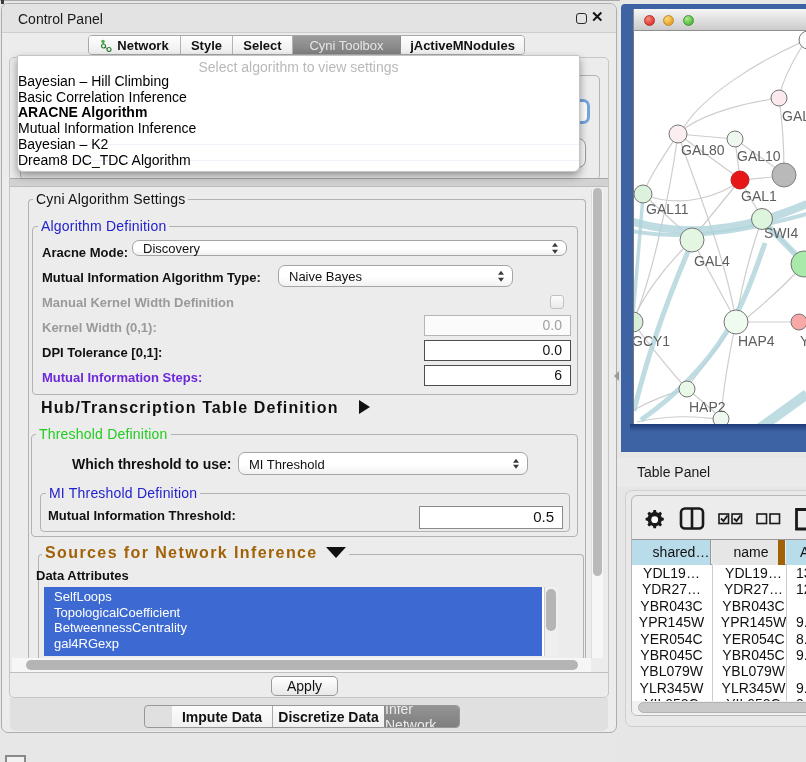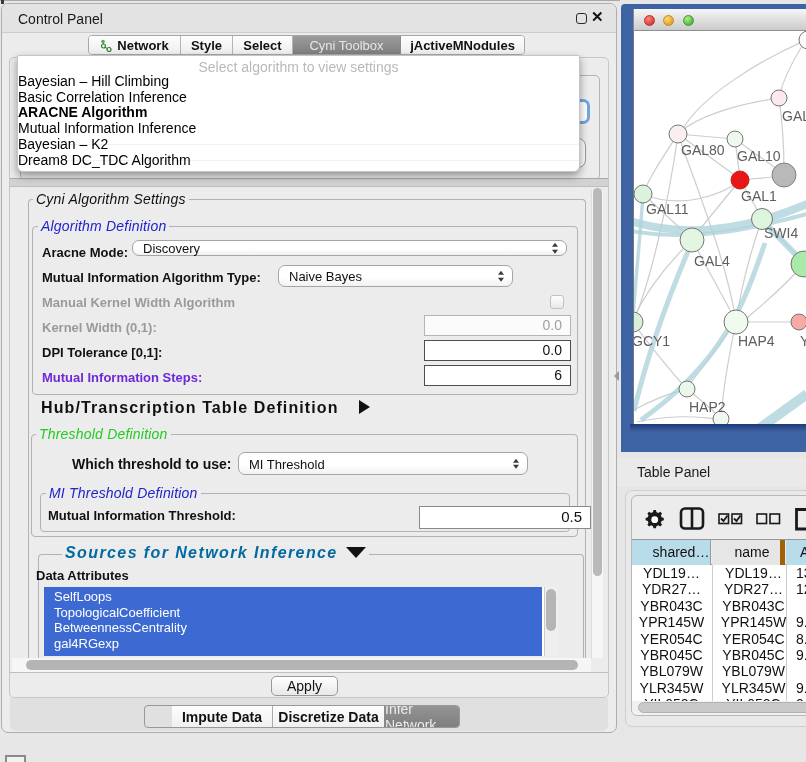--- a/index.html
+++ b/index.html
@@ -7,21 +7,21 @@
 body { font-family:"Liberation Sans", sans-serif; background:#e7e7e7; position:relative; }
 .abs { position:absolute; }
 .b { font-weight:bold; }
 .gray { color:#9a9a9a; }
 .field { position:absolute; background:#fff; text-align:right; font-size:14px; color:#111; }
 .combo { position:absolute; background:linear-gradient(#ffffff 55%,#f1f1f1); border:1px solid #a5a5a5; border-radius:7px; font-size:13px; color:#111; }
 .combo .txt { position:absolute; left:10px; top:50%; transform:translateY(-50%); }
 .updn { position:absolute; right:7px; top:50%; transform:translateY(-50%); width:7px; }
 .updn:before { content:""; display:block; width:0; height:0; border-left:3px solid transparent; border-right:3px solid transparent; border-bottom:4px solid #3a3a3a; margin-bottom:2.5px; }
 .updn:after { content:""; display:block; width:0; height:0; border-left:3px solid transparent; border-right:3px solid transparent; border-top:4px solid #3a3a3a; }
-.gtitle { position:absolute; font-size:14px; background:#ececec; padding:0 3px; line-height:15px; letter-spacing:0.2px;font-style:italic; }
+.gtitle { position:absolute; font-size:14px; background:#ececec; padding:0 3px; line-height:15px; letter-spacing:0.2px; }
 </style>
 </head>
 <body>
 
 <div class="abs" style="left:0;top:0;width:620px;height:1px;background:#a8a8a8;"></div>
 
 <div class="abs" id="cpanel" style="left:1px;top:3px;width:616px;height:730px;background:#ececec;border:1px solid #adadad;border-radius:7px;"></div>
 <div class="abs" style="left:2px;top:4px;width:614px;height:29px;background:#e3e3e3;border-bottom:1px solid #cdcdcd;border-radius:6px 6px 0 0;"></div>
 <div class="abs" style="left:18px;top:11px;font-size:14px;color:#1a1a1a;">Control Panel</div>
 <div class="abs" style="left:576px;top:13px;width:11px;height:11px;border:1.6px solid #2a2a2a;border-radius:3px;"></div>
@@ -63,21 +63,21 @@
 <div class="abs b" style="left:42px;top:245px;font-size:13px;color:#111;">Aracne Mode:</div>
 <div class="combo" style="left:132px;top:240px;width:435px;height:16px;">
     <span class="txt">Discovery</span>
     <span class="updn"></span>
   </div>
 <div class="abs b" style="left:42px;top:270px;font-size:13px;color:#111;">Mutual Information Algorithm Type:</div>
 <div class="combo" style="left:278px;top:265px;width:235px;height:22px;">
     <span class="txt">Naive Bayes</span>
     <span class="updn"></span>
   </div>
-<div class="abs b gray" style="left:42px;top:295px;font-size:13px;">Manual Kernel Width Algorithm</div>
+<div class="abs b gray" style="left:42px;top:295px;font-size:13px;">Manual Kernel Width Definition</div>
 <div class="abs" style="left:550px;top:295px;width:14px;height:14px;border:1px solid #c2c2c2;border-radius:3px;background:linear-gradient(#fdfdfd,#e9e9e9);"></div>
 <div class="abs b gray" style="left:42px;top:320px;font-size:13px;">Kernel Width (0,1):</div>
 <div class="field" style="left:424px;top:315px;width:147px;height:21px;border:1px solid #b5b5b5;background:#fbfbfb;color:#a0a0a0;line-height:19px;padding-right:8px;">0.0</div>
 <div class="abs b" style="left:42px;top:345px;font-size:13px;color:#111;">DPI Tolerance [0,1]:</div>
 <div class="field" style="left:424px;top:340px;width:147px;height:21px;border:1.5px solid #4e4e4e;line-height:18px;padding-right:8px;">0.0</div>
 <div class="abs b" style="left:42px;top:370px;font-size:13px;color:#6d28d9;">Mutual Information Steps:</div>
 <div class="field" style="left:424px;top:365px;width:147px;height:21px;border:1.5px solid #4e4e4e;line-height:18px;padding-right:8px;">6</div>
 
 <div class="abs b" style="left:41px;top:399px;font-size:16px;letter-spacing:1.1px;color:#111;">Hub/Transcription Table Definition</div>
 <div class="abs" style="left:359px;top:400px;width:0;height:0;border-top:7px solid transparent;border-bottom:7px solid transparent;border-left:11px solid #111;"></div>
@@ -85,24 +85,24 @@
 <div class="abs" style="left:31px;top:434px;width:547px;height:103px;border:1px solid #b2b2b2;border-radius:4px;"></div>
 <div class="gtitle" style="left:36px;top:427px;color:#22cc22;">Threshold Definition</div>
 <div class="abs b" style="left:72px;top:456px;font-size:14px;color:#111;">Which threshold to use:</div>
 <div class="combo" style="left:238px;top:452px;width:290px;height:23px;">
     <span class="txt">MI Threshold</span>
     <span class="updn"></span>
   </div>
 <div class="abs" style="left:40px;top:493px;width:530px;height:39px;border:1px solid #b2b2b2;border-radius:4px;"></div>
 <div class="gtitle" style="left:46px;top:486px;color:#2222cc;">MI Threshold Definition</div>
 <div class="abs b" style="left:48px;top:508px;font-size:13px;color:#111;">Mutual Information Threshold:</div>
-<div class="field" style="left:419px;top:506px;width:172px;height:23px;border:1.5px solid #8a8a8a;line-height:20px;padding-right:8px;font-size:15px;">0.5</div>
+<div class="field" style="left:419px;top:506px;width:144px;height:23px;border:1.5px solid #8a8a8a;line-height:20px;padding-right:8px;font-size:15px;">0.5</div>
 
 <div class="abs" style="left:38px;top:554px;width:546px;height:104px;border:1px solid #b2b2b2;border-bottom:none;border-radius:4px 4px 0 0;"></div>
-<div class="gtitle" style="left:42px;top:545px;color:#0369a1;font-size:16px;font-weight:bold;letter-spacing:1.4px;margin-left:20px;">Sources for Network Inference <span style="display:inline-block;width:0;height:0;border-left:10px solid transparent;border-right:10px solid transparent;border-top:11px solid #111;vertical-align:middle;margin-left:2px;margin-top:-3px;"></span></div>
+<div class="gtitle" style="left:42px;top:545px;color:#a16207;font-size:16px;font-weight:bold;letter-spacing:1.4px;">Sources for Network Inference <span style="display:inline-block;width:0;height:0;border-left:10px solid transparent;border-right:10px solid transparent;border-top:11px solid #111;vertical-align:middle;margin-left:2px;margin-top:-3px;"></span></div>
 <div class="abs b" style="left:36px;top:568px;font-size:13px;color:#111;">Data Attributes</div>
 <div class="abs" style="left:44px;top:587px;width:514px;height:69px;background:#fff;"></div>
 <div class="abs" style="left:44px;top:587px;width:498px;height:69px;background:#3c6ad2;color:#fff;font-size:13px;line-height:15.5px;padding:2px 0 0 10px;">SelfLoops<br>TopologicalCoefficient<br>BetweennessCentrality<br>gal4RGexp</div>
 <div class="abs" style="left:544px;top:587px;width:14px;height:69px;background:#efefef;border-left:1px solid #cccccc;"></div>
 <div class="abs" style="left:546px;top:589px;width:10px;height:42px;background:#b5b5b5;border-radius:5px;"></div>
 
 <div class="abs" style="left:10px;top:672px;width:598px;height:1px;background:#bfbfbf;"></div>
 <div class="abs" style="left:271px;top:676px;width:67px;height:20px;border:1px solid #9a9a9a;border-radius:5px;background:linear-gradient(#ffffff,#e8e8e8);text-align:center;line-height:18px;font-size:14px;color:#111;">Apply</div>
 
 <div class="abs" style="left:10px;top:698px;width:598px;height:33px;background:#e0e0e0;border-radius:0 0 6px 6px;"></div>
@@ -226,21 +226,21 @@
    <path d="M 102,22.5 l 2.5,2.5 4,-5.5" stroke-width="1.8"></path>
    <rect x="125" y="18" width="9.5" height="9.5"></rect>
    <rect x="138" y="18" width="9.5" height="9.5"></rect>
   </g>
   <path d="M 164.5,13.5 h 13 l 6,6 v 13.5 h -19 z" fill="none" stroke="#1a1a1a" stroke-width="2.8"></path>
  </svg>
 
  <div style="position:absolute;left:0;top:69px;width:184px;height:137px;background:#ffffff;"></div>
  <div style="position:absolute;left:0px;top:43px;width:184px;height:26px;border-top:1px solid #999;border-bottom:1px solid #999;">
   <div style="position:absolute;left:0;top:0;width:79px;height:25px;background:#b9dcea;border-right:1px solid #999;text-align:center;line-height:25px;font-size:14px;color:#111;text-indent:20px;">shared…</div>
-  <div style="position:absolute;left:80px;top:0;width:73px;height:25px;background:#e6e6e6;border-right:5px solid #a16207;text-align:center;line-height:25px;font-size:14px;color:#111;text-indent:12px;">name</div>
+  <div style="position:absolute;left:80px;top:0;width:73px;height:25px;background:#e6e6e6;border-right:7px solid #a16207;text-align:center;line-height:25px;font-size:14px;color:#111;text-indent:12px;">name</div>
   <div style="position:absolute;left:154px;top:0;width:30px;height:25px;background:#b9dcea;text-align:left;line-height:25px;font-size:14px;color:#111;padding-left:14px;">A</div>
  </div>
  <div style="position:absolute;left:0;top:69px;width:184px;height:142px;font-size:14px;color:#111;">
   <div style="position:absolute;left:80px;top:0;width:1px;height:141px;background:#cccccc;"></div>
   <div style="position:absolute;left:154px;top:0;width:1px;height:141px;background:#cccccc;"></div>
   <div style="position:absolute;left:0;top:0;width:79px;text-align:center;line-height:16.4px;">YDL19…<br>YDR27…<br>YBR043C<br>YPR145W<br>YER054C<br>YBR045C<br>YBL079W<br>YLR345W<br>YIL052C</div>
   <div style="position:absolute;left:85px;top:0;width:73px;text-align:center;line-height:16.4px;">YDL19…<br>YDR27…<br>YBR043C<br>YPR145W<br>YER054C<br>YBR045C<br>YBL079W<br>YLR345W<br>YIL052C</div>
   <div style="position:absolute;left:164px;top:0;width:23px;text-align:left;line-height:16.4px;">13<br>12<br>&nbsp;<br>9.<br>8.<br>9.<br>&nbsp;<br>9.<br>0.</div>
  </div>
  <div style="position:absolute;left:0;top:205px;width:184px;height:14px;background:#f1f1f1;"></div>

